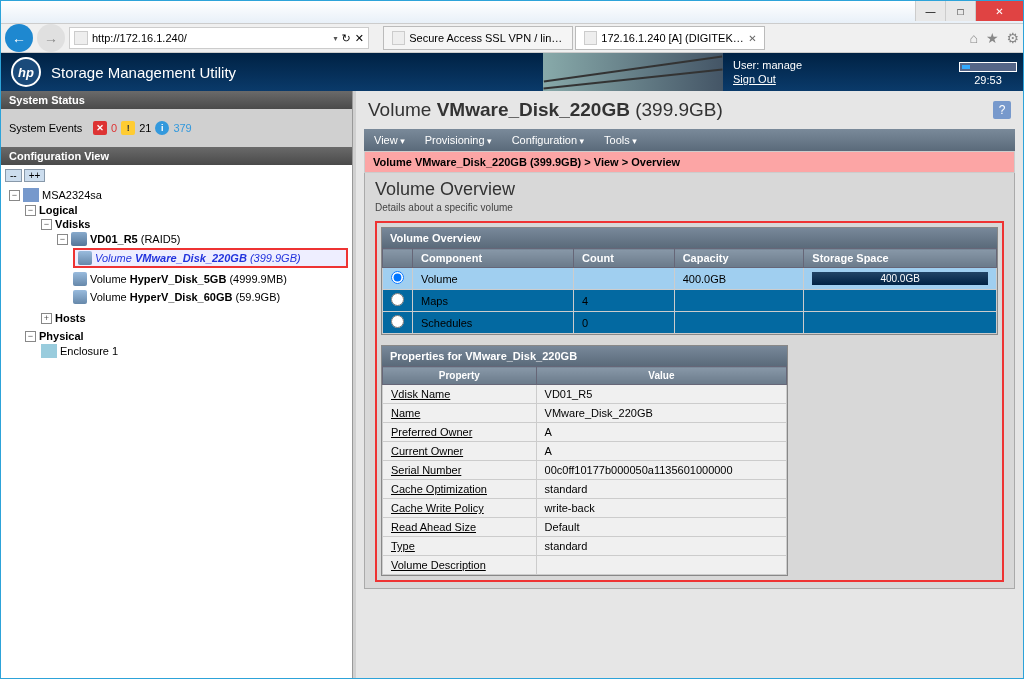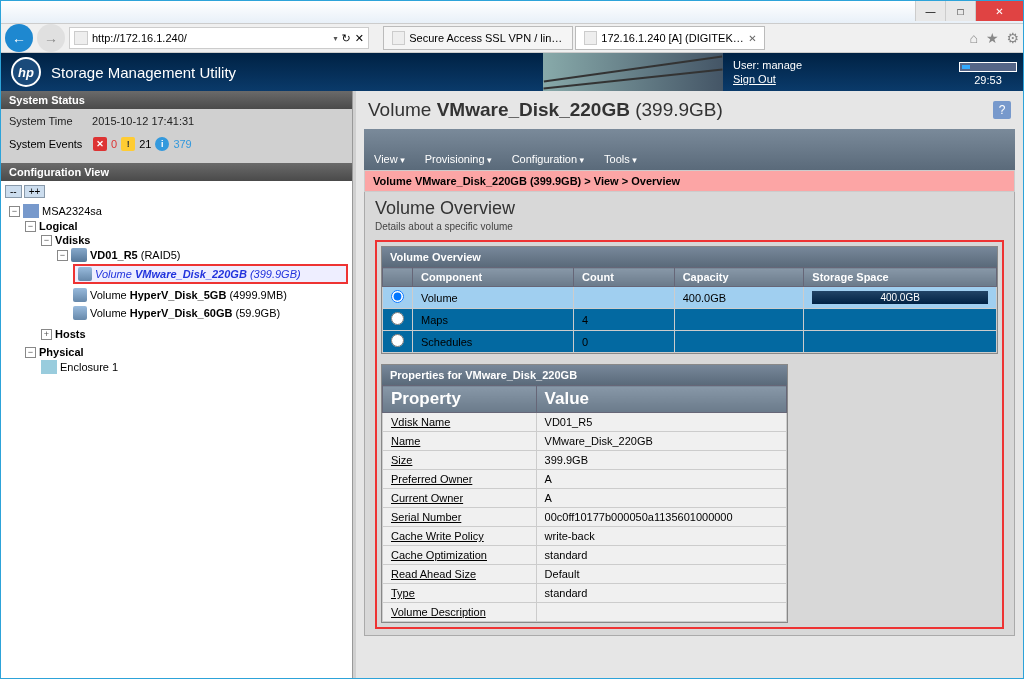--- a/index.html
+++ b/index.html
@@ -73,21 +73,21 @@
 .ticon.sys { background: #79c; }
 .ticon.vdisk { background: linear-gradient(#8ac, #579); border-radius: 2px; }
 .ticon.vol { background: linear-gradient(#9bd, #68a); border-radius: 2px; width: 14px; }
 .ticon.enc { background: #9cd; }
 .tree .selected { border: 2px solid #e33; padding: 1px 3px; background: #eef; color: #23d; font-style: italic; }
 
 
 .vol-title { padding: 8px 12px; font-size: 19px; color: #333; display: flex; align-items: center; }
 .vol-title .help { margin-left: auto; width: 18px; height: 18px; background: #79c; color: #fff; display: flex; align-items: center; justify-content: center; border-radius: 2px; font-size: 12px; }
 .menubar { background: linear-gradient(to bottom, #7a8a9a, #5a6a7a); margin: 0 8px; display: flex; }
-.menubar .mitem { color: #fff; padding: 5px 10px; font-size: 11px; cursor: pointer; margin-top: 19px; }
+.menubar .mitem { color: #fff; padding: 5px 10px; font-size: 11px; cursor: pointer; }
 .menubar .mitem::after { content: " ▾"; font-size: 9px; }
 .breadcrumb { background: #fca5a5; margin: 0 8px; padding: 4px 8px; border: 1px solid #ccc; font-size: 11px; font-weight: bold; }
 .content-pane { background: #d8d8d8; margin: 0 8px 8px; border: 1px solid #aaa; border-top: none; padding: 6px 10px; }
 .content-pane h2 { font-size: 18px; font-weight: normal; color: #333; margin-bottom: 2px; }
 .content-pane .subt { font-size: 10px; color: #444; margin-bottom: 8px; }
 
 .redbox { border: 2px solid #e33; padding: 4px; background: #d8d8d8; }
 
 
 .vtable { border: 1px solid #888; margin-bottom: 10px; }
@@ -96,21 +96,21 @@
 .vtable th { background: linear-gradient(to bottom, #8898a8, #6a7a8a); color: #fff; text-align: left; padding: 3px 8px; font-size: 11px; border: 1px solid #667; }
 .vtable td { padding: 3px 8px; border: 1px solid #ccc; background: #0369a1; font-size: 11px; }
 .vtable tr.sel td { background: #a0cff0; }
 .vtable td.radio { width: 28px; text-align: center; }
 .storage-bar { background: linear-gradient(to bottom, #246, #024); color: #fff; text-align: center; padding: 1px; font-size: 10px; }
 
 
 .ptable { border: 1px solid #888; width: 66%; }
 .ptable .pthdr { background: linear-gradient(to bottom, #78889a, #5a6a7a); color: #fff; padding: 4px 8px; font-size: 11px; font-weight: bold; }
 .ptable table { width: 100%; border-collapse: collapse; }
-.ptable th { background: linear-gradient(to bottom, #8898a8, #6a7a8a); color: #fff; text-align: left; padding: 3px 8px; font-size: 17px; border: 1px solid #667; }
+.ptable th { background: linear-gradient(to bottom, #8898a8, #6a7a8a); color: #fff; text-align: center; padding: 3px 8px; font-size: 10px; border: 1px solid #667; }
 .ptable td { padding: 3px 8px; border: 1px solid #ccc; background: #f0f0f0; font-size: 11px; }
 .ptable td:first-child { width: 38%; text-decoration: underline; }
 </style>
 </head>
 <body>
 
 <div class="window-frame">
   <div class="titlebar">
     <div class="titlebtns">
       <div class="tbtn min">—</div>
@@ -159,24 +159,20 @@
       <div class="hp-chassis"></div>
       <div>29:53</div>
     </div>
   </div>
 
   <div class="main">
 
     <div class="leftcol">
       <div class="panel-hdr">System Status</div>
       <div class="status-body">
-        <div class="row">
-          <span class="label">System Time</span>
-          <span>2015-10-12 17:41:31</span>
-        </div>
         <div class="events-row">
           <span class="label">System Events</span>
           <span class="ev-icon err">✕</span>
           <span class="ev-count err">0</span>
           <span class="ev-icon warn">!</span>
           <span class="ev-count">21</span>
           <span class="ev-icon info">i</span>
           <span class="ev-count info">379</span>
         </div>
       </div>
@@ -335,42 +331,38 @@
               <tbody id="props-body">
                   <tr>
                     <td>Vdisk Name</td>
                     <td>VD01_R5</td>
                   </tr>
                   <tr>
                     <td>Name</td>
                     <td>VMware_Disk_220GB</td>
                   </tr>
                   <tr>
-                    <td>Size</td>
-                    <td>399.9GB</td>
-                  </tr>
-                  <tr>
                     <td>Preferred Owner</td>
                     <td>A</td>
                   </tr>
                   <tr>
                     <td>Current Owner</td>
                     <td>A</td>
                   </tr>
                   <tr>
                     <td>Serial Number</td>
                     <td>00c0ff10177b000050a1135601000000</td>
                   </tr>
                   <tr>
+                    <td>Cache Optimization</td>
+                    <td>standard</td>
+                  </tr>
+                  <tr>
                     <td>Cache Write Policy</td>
                     <td>write-back</td>
-                  </tr>
-                  <tr>
-                    <td>Cache Optimization</td>
-                    <td>standard</td>
                   </tr>
                   <tr>
                     <td>Read Ahead Size</td>
                     <td>Default</td>
                   </tr>
                   <tr>
                     <td>Type</td>
                     <td>standard</td>
                   </tr>
                   <tr>

